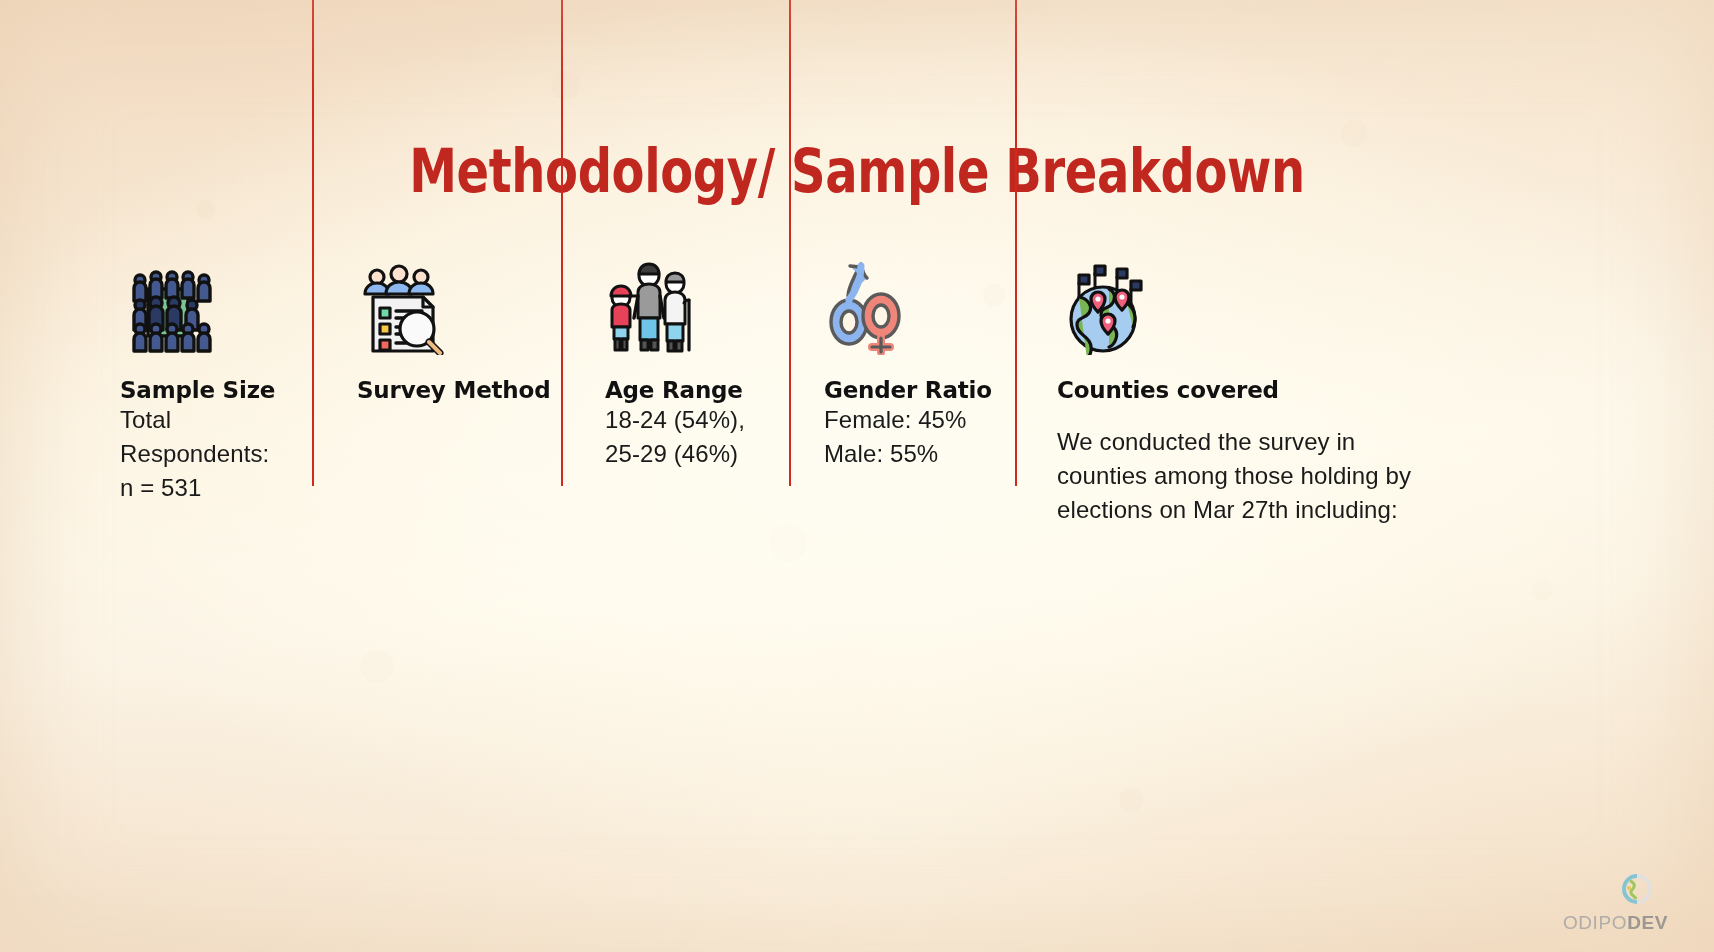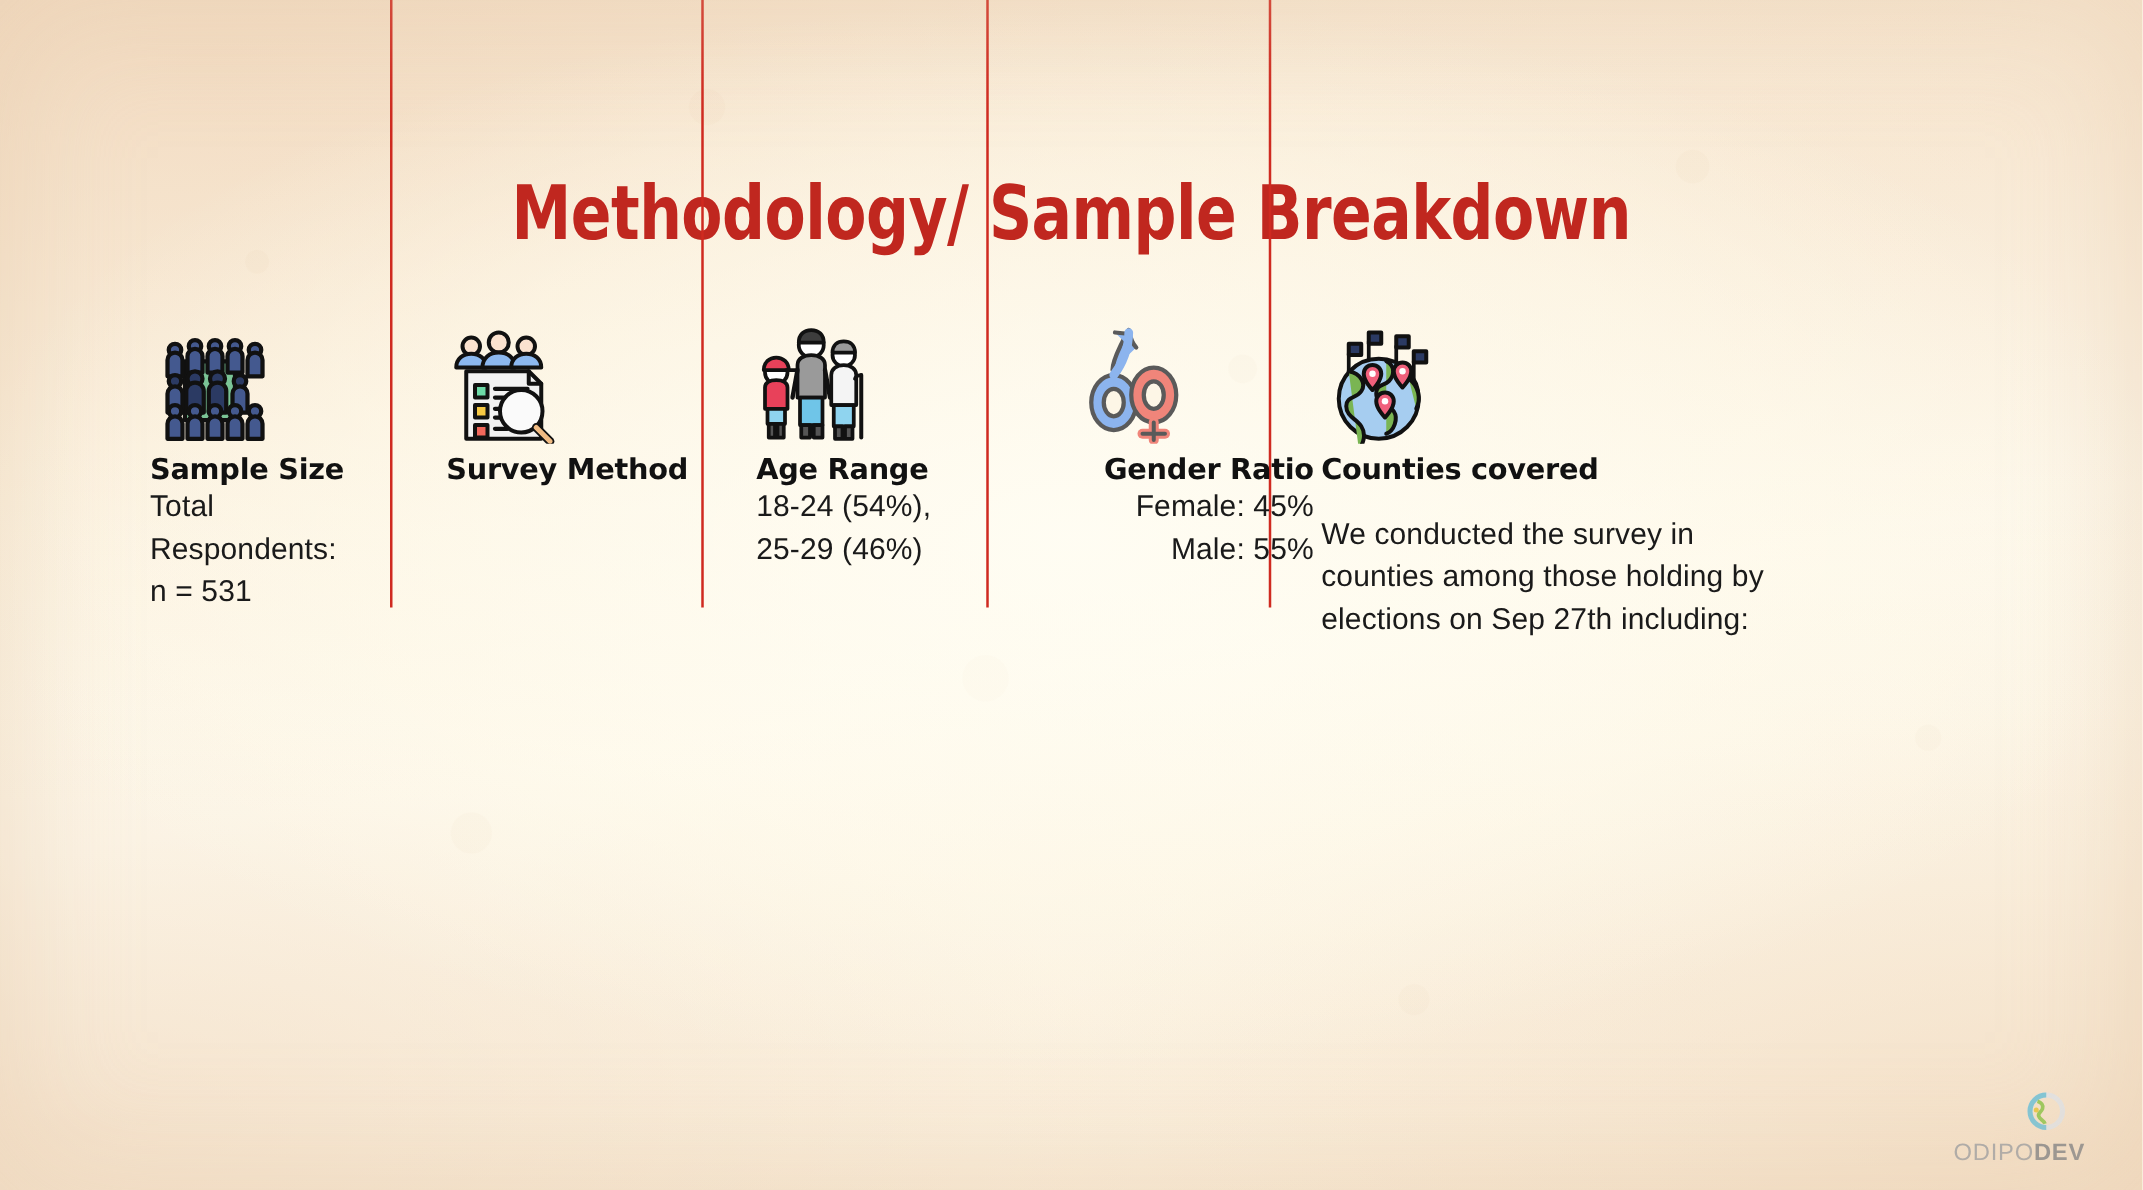--- a/index.html
+++ b/index.html
@@ -47,21 +47,21 @@
     line-height:1.05;white-space:nowrap;
   }
 
   
   .cols{position:absolute;left:0;top:255px;width:1714px;height:540px;}
   .col{position:absolute;top:0;}
   .col .icon{height:100px;display:flex;align-items:flex-end;}
   .col .head{
     font-family:"DejaVu Sans",sans-serif;
     font-weight:bold;font-size:23px;color:#111;
-    margin-top:8px;white-space:nowrap;letter-spacing:-.2px;
+    margin-top:22px;white-space:nowrap;letter-spacing:-.2px;
   }
   .col .body{
     font-family:"Liberation Sans",sans-serif;
     font-size:24px;color:#1a1a1a;line-height:1.42;
     white-space:pre-line;letter-spacing:.1px;
   }
   .col .body.para{margin-top:22px;}
   .col .body.para2{margin-top:24px;}
 
   
@@ -216,21 +216,21 @@
               <path d="M84 40c-4 0-5 3-5 3" fill="none"></path>
             </g>
           </g>
         </svg>
       </div>
       <div class="head">Age Range</div>
       <div class="body">18-24 (54%),
 25-29 (46%)</div>
     </div>
 
-    <div class="col" style="left:866px;width:185px;text-align:right;">
+    <div class="col" style="left:824px;width:185px;">
       <div class="icon">
         <svg width="86" height="95" viewBox="0 0 86 95">
           <g stroke="#5a5a5a" stroke-width="3.4" fill="none" stroke-linejoin="round" stroke-linecap="round">
 
             <path d="M24 36c0-10 13-32 13-32s2 10 6 14" fill="#8cb4ee"></path>
             <path d="M26 6l10 1 1 10" fill="#8cb4ee"></path>
             <ellipse cx="25" cy="62" rx="18" ry="22" fill="#8cb4ee"></ellipse>
             <ellipse cx="25" cy="62" rx="8" ry="11" fill="#fdf6e6"></ellipse>
             <path d="M25 40c7-9 12-22 12-34" fill="none" stroke-width="7" stroke="#8cb4ee"></path>
             <path d="M25 40c7-9 12-22 12-34" fill="none" stroke-width="3.4" stroke="#5a5a5a" opacity=".0"></path>
@@ -271,21 +271,21 @@
             </g>
             <circle cx="41" cy="36" r="2.6" fill="#fff" stroke="none"></circle>
             <circle cx="65" cy="34" r="2.6" fill="#fff" stroke="none"></circle>
             <circle cx="51" cy="58" r="2.6" fill="#fff" stroke="none"></circle>
           </g>
         </svg>
       </div>
       <div class="head">Counties covered</div>
       <div class="body para">We conducted the survey in
 counties among those holding by
-elections on Sep 27th including:</div>
+elections on Mar 27th including:</div>
     </div>
 
   </div>
 
   <div class="logo">
     <div class="mark">
       <svg width="34" height="34" viewBox="0 0 34 34">
         <circle cx="17" cy="17" r="13" fill="none" stroke="#e3e3e3" stroke-width="4"></circle>
         <path d="M17 4a13 13 0 0 0 0 26" fill="none" stroke="#7fc5d6" stroke-width="4"></path>
         <path d="M10 9c3 1 5 3 4 6s-4 3-3 6 4 3 5 6" fill="none" stroke="#9ac85a" stroke-width="3"></path>

